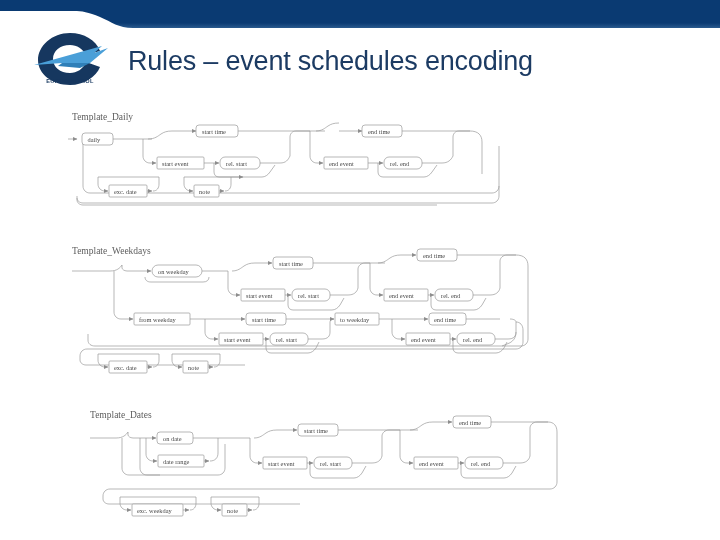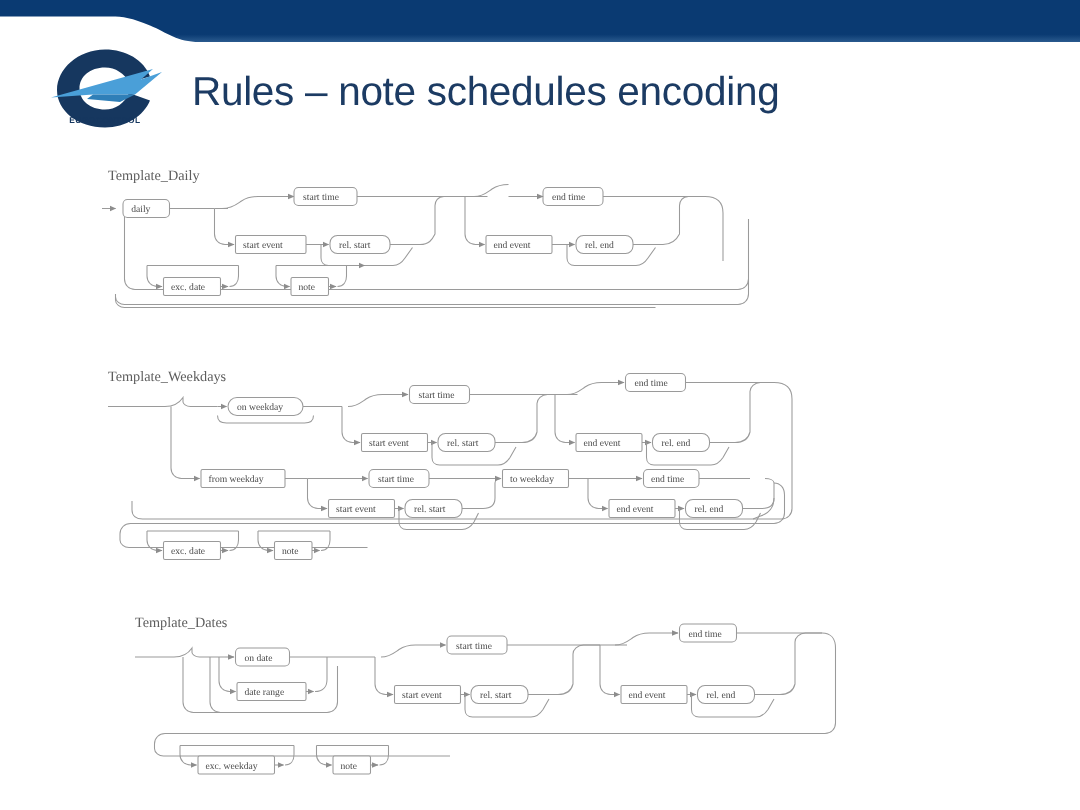--- a/index.html
+++ b/index.html
@@ -112,21 +112,21 @@
            L 72 22
            C 68 11 56 4 42 4 Z" fill="#16375f"></path>
 
   <ellipse cx="42" cy="30" rx="11" ry="10" fill="#ffffff"></ellipse>
 
   <path d="M 6 36 L 74 17 L 66 24 L 80 19 L 62 34 L 34 34 Z" fill="#4a9fd8"></path>
   <path d="M 34 34 L 62 34 L 52 39 L 30 37 Z" fill="#2f7fb8"></path>
 </svg>
 <div id="logo-wordmark">EUROCONTROL</div>
 
-<div id="slide-title">Rules – note schedules encoding</div>
+<div id="slide-title">Rules – event schedules encoding</div>
 
 <svg id="diagrams" viewBox="0 0 720 430" width="720" height="430">
 
   <defs>
     <marker id="ar" markerWidth="5" markerHeight="5" refX="4" refY="2.5" orient="auto" markerUnits="userSpaceOnUse">
       <path d="M 0 0.6 L 4.4 2.5 L 0 4.4 z" class="rr-arrow"></path>
     </marker>
   </defs>
 
   <g>

